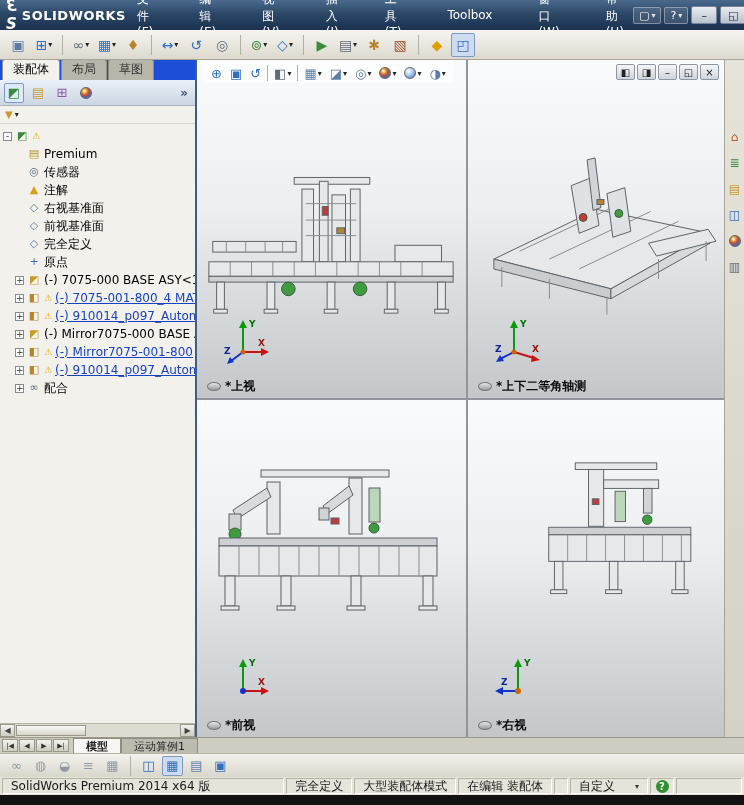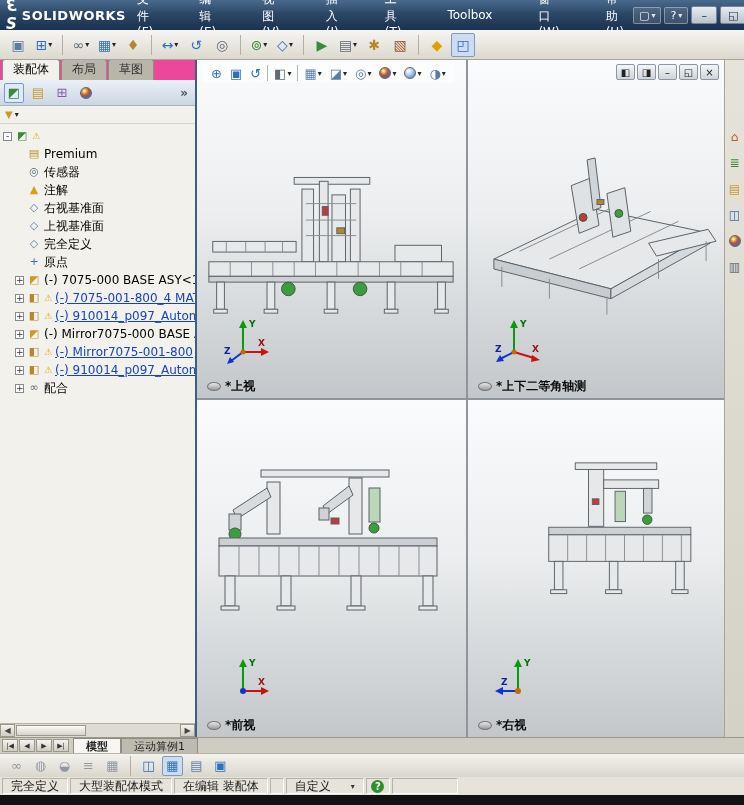--- a/index.html
+++ b/index.html
@@ -33,21 +33,21 @@
   .tool-btn.active { border-color:#7a9cc4; background:#cfdcef; }
   .tool-btn .g { font-size:14px; line-height:1; }
   .tsep { width:1px; height:20px; background:#b4b0a4; margin:0 4px; }
 
   
   .content { position:absolute; top:60px; left:0; right:0; bottom:68px; display:flex; }
 
   
   .left-panel { width:197px; background:#f2f1ec; border-right:2px solid #3f5f82;
     display:flex; flex-direction:column; overflow:hidden; }
-  .panel-tabs { height:20px; background:#ec4899; display:flex; align-items:flex-end; padding-left:2px; gap:1px; }
+  .panel-tabs { height:20px; background:#1d4ed8; display:flex; align-items:flex-end; padding-left:2px; gap:1px; }
   .ptab { padding:1px 10px 2px; background:#b8b5ab; border:1px solid #8f8c82; border-bottom:none;
     border-radius:3px 3px 0 0; font-size:12px; color:#333; }
   .ptab.active { background:#f2f1ec; color:#000; }
   .manager-tabs { height:26px; background:linear-gradient(#eaf0f7,#ccd6e3); border-bottom:1px solid #aab4c0;
     display:flex; align-items:center; gap:4px; padding:0 4px; }
   .mgr-btn { width:20px; height:20px; display:inline-flex; align-items:center; justify-content:center;
     border:1px solid transparent; border-radius:2px; font-size:13px; }
   .mgr-btn.active { border-color:#7a9cc4; background:#dfeafc; }
   .mgr-chevron { margin-left:auto; color:#44546a; font-weight:bold; padding:0 3px; }
   .filter-row { height:18px; display:flex; align-items:center; gap:2px; padding:0 5px;
@@ -294,21 +294,21 @@
             <span class="tlabel">注解</span>
           </div>
           <div class="tree-row" style="padding-left: 15px;">
             <span class="expand ghost"></span>
             <span class="ticon" style="color: rgb(90, 124, 166);">◇</span>
             <span class="tlabel">右视基准面</span>
           </div>
           <div class="tree-row" style="padding-left: 15px;">
             <span class="expand ghost"></span>
             <span class="ticon" style="color: rgb(90, 124, 166);">◇</span>
-            <span class="tlabel">上视基准面</span>
+            <span class="tlabel">前视基准面</span>
           </div>
           <div class="tree-row" style="padding-left: 15px;">
             <span class="expand ghost"></span>
             <span class="ticon" style="color: rgb(90, 124, 166);">◇</span>
             <span class="tlabel">完全定义</span>
           </div>
           <div class="tree-row" style="padding-left: 15px;">
             <span class="expand ghost"></span>
             <span class="ticon" style="color: rgb(58, 111, 196);">+</span>
             <span class="tlabel">原点</span>
@@ -665,20 +665,21 @@
       </span>
       <span class="bt-btn">
         <span class="g" style="color: rgb(90, 124, 166);">▤</span>
       </span>
       <span class="bt-btn">
         <span class="g" style="color: rgb(47, 111, 191);">▣</span>
       </span>
     </div>
 
   <div class="status-bar">
+    <div class="st seg-product">SolidWorks Premium 2014 x64 版</div>
     <div class="st">完全定义</div>
     <div class="st">大型装配体模式</div>
     <div class="st">在编辑 装配体</div>
     <div class="st seg-small"></div>
     <div class="st seg-custom">
       <span>自定义</span>
       <span class="caret">▾</span>
     </div>
     <div class="st seg-tip">
       <span class="tip-ico">?</span>

